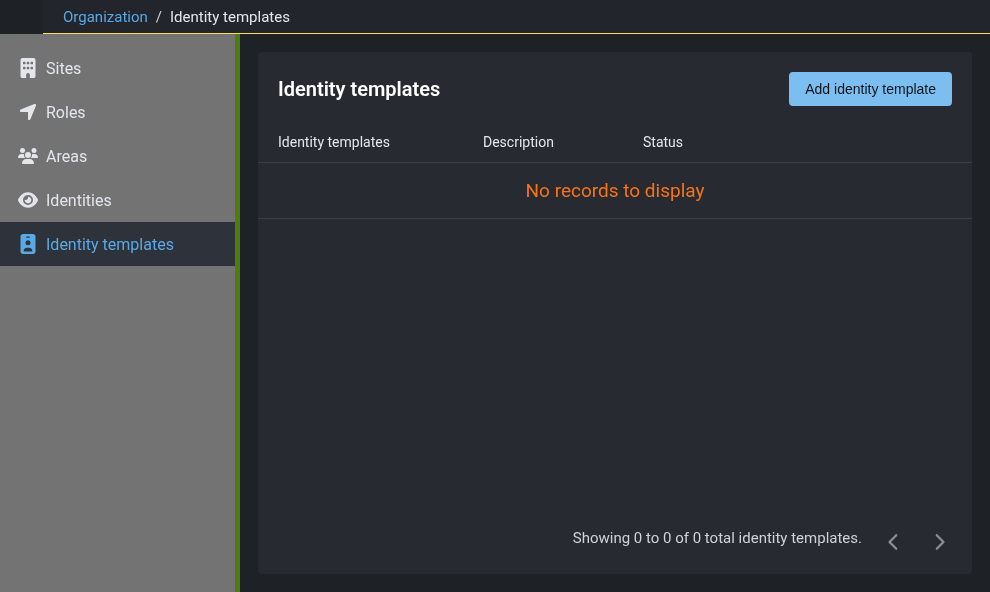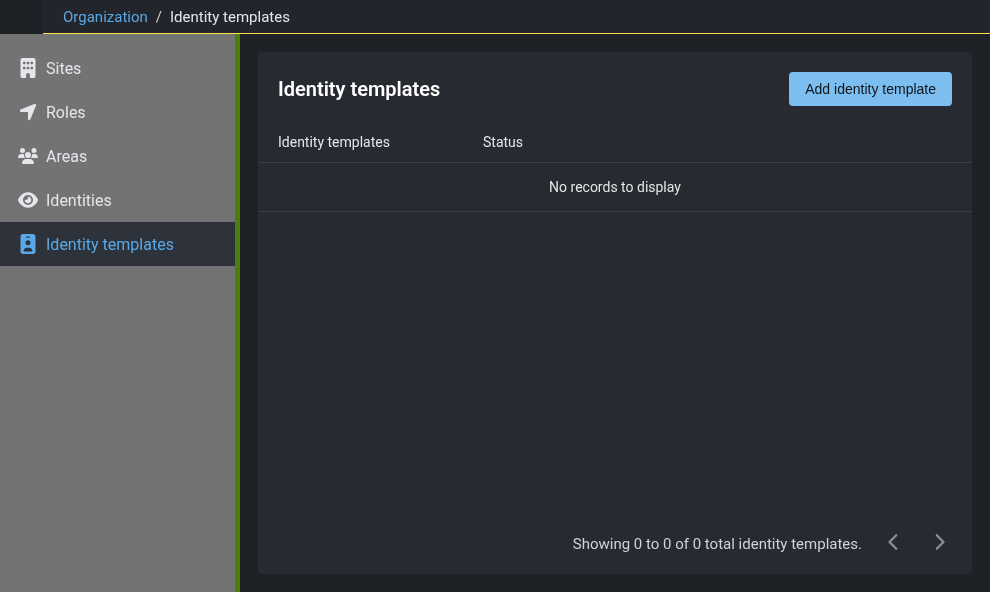--- a/index.html
+++ b/index.html
@@ -111,30 +111,30 @@
       color: #e4e6eb;
       border-bottom: 1px solid #3a3e47;
     }
     .table-head > div:nth-child(1) { flex: 0 0 205px; }
     .table-head > div:nth-child(2) { flex: 0 0 160px; }
     .table-head > div:nth-child(3) { flex: 0 0 195px; }
     .table-head > div:nth-child(4) { flex: 1; }
     .empty-row {
       padding: 16px 20px;
       text-align: center;
-      font-size: 14px;
-      color: #e5e5e5;
+      font-size: 19px;
+      color: #f97316;
       border-bottom: 1px solid #3a3e47;
     }
     .panel-body {
       flex: 1;
     }
     .panel-footer {
       display: flex;
-      align-items: center;
+      align-items: flex-start;
       justify-content: flex-end;
       padding: 16px 20px;
       gap: 19px;
       font-size: 15px;
       color: #cfd2d8;
     }
     .pager-btn {
       background: none;
       border: none;
       cursor: pointer;
@@ -210,20 +210,21 @@
 
   <main class="main">
     <div class="panel">
       <div class="panel-header">
         <h1 class="panel-title">Identity templates</h1>
         <button class="add-btn">Add identity template</button>
       </div>
 
       <div class="table-head">
         <div>Identity templates</div>
+        <div>Description</div>
         <div>Status</div>
       </div>
 
       <div class="empty-row">No records to display</div>
 
       <div class="panel-body"></div>
 
       <div class="panel-footer">
         <span>Showing 0 to 0 of 0 total identity templates.</span>
         <button class="pager-btn">

